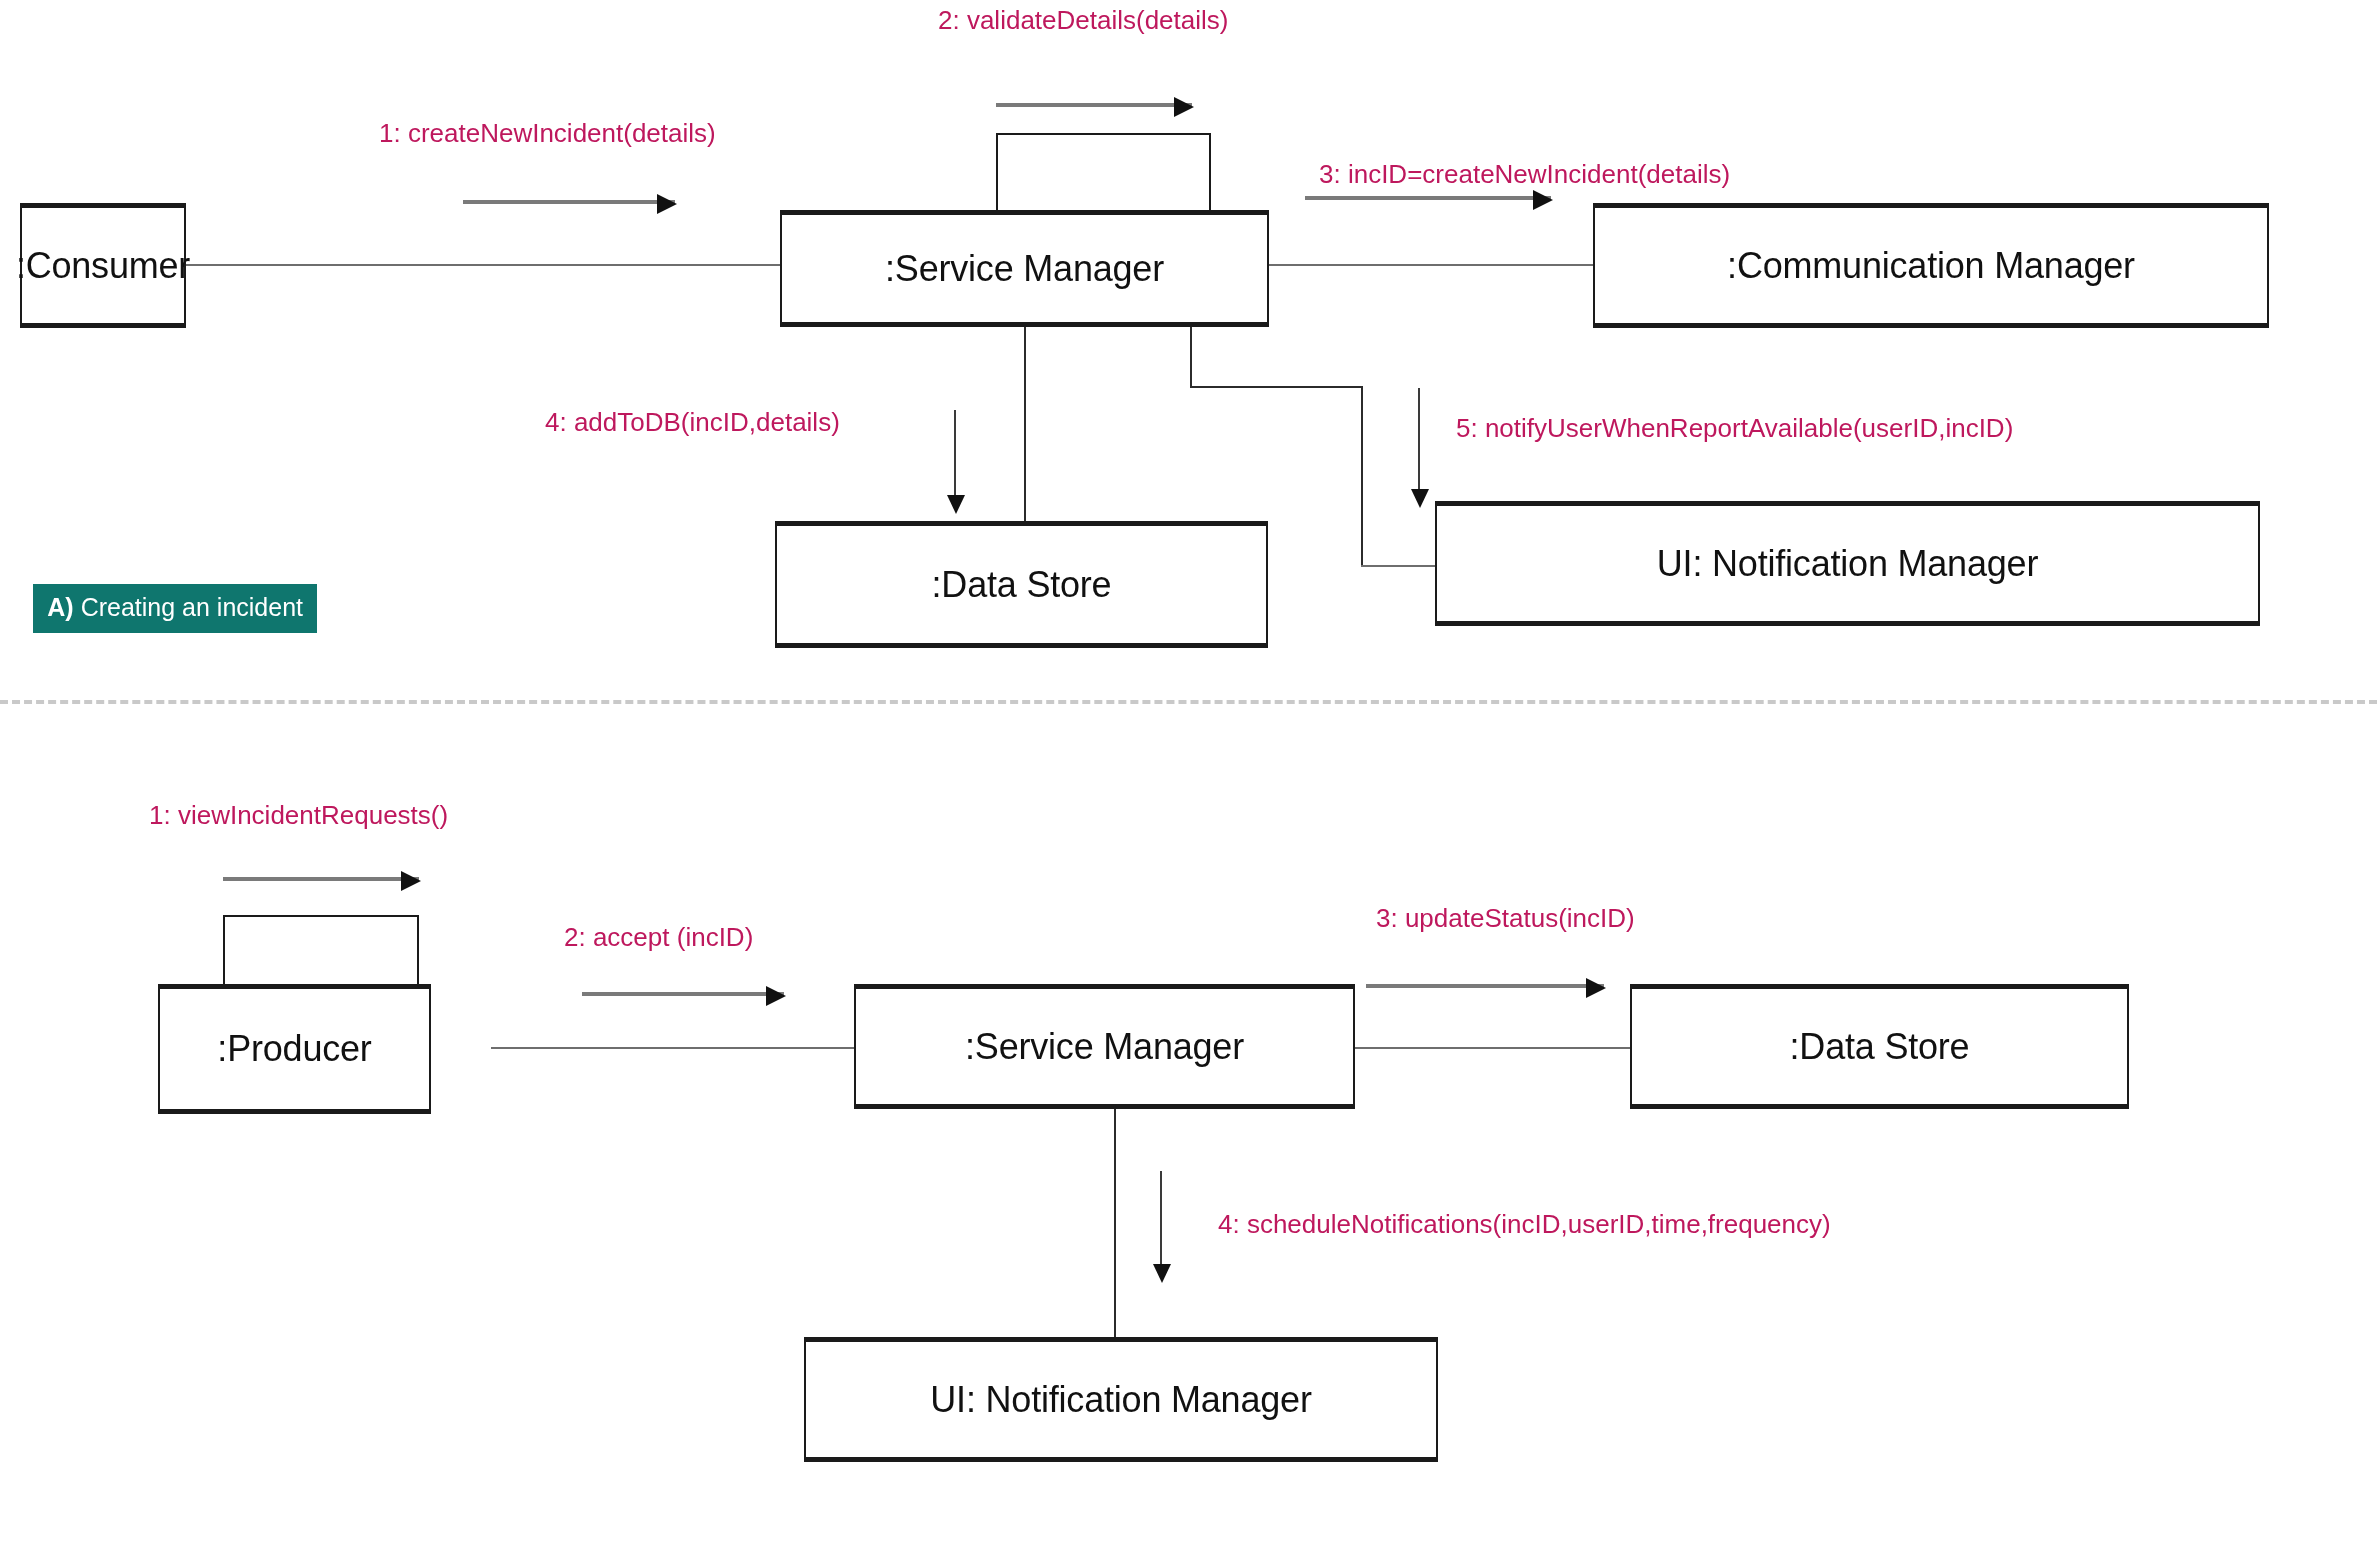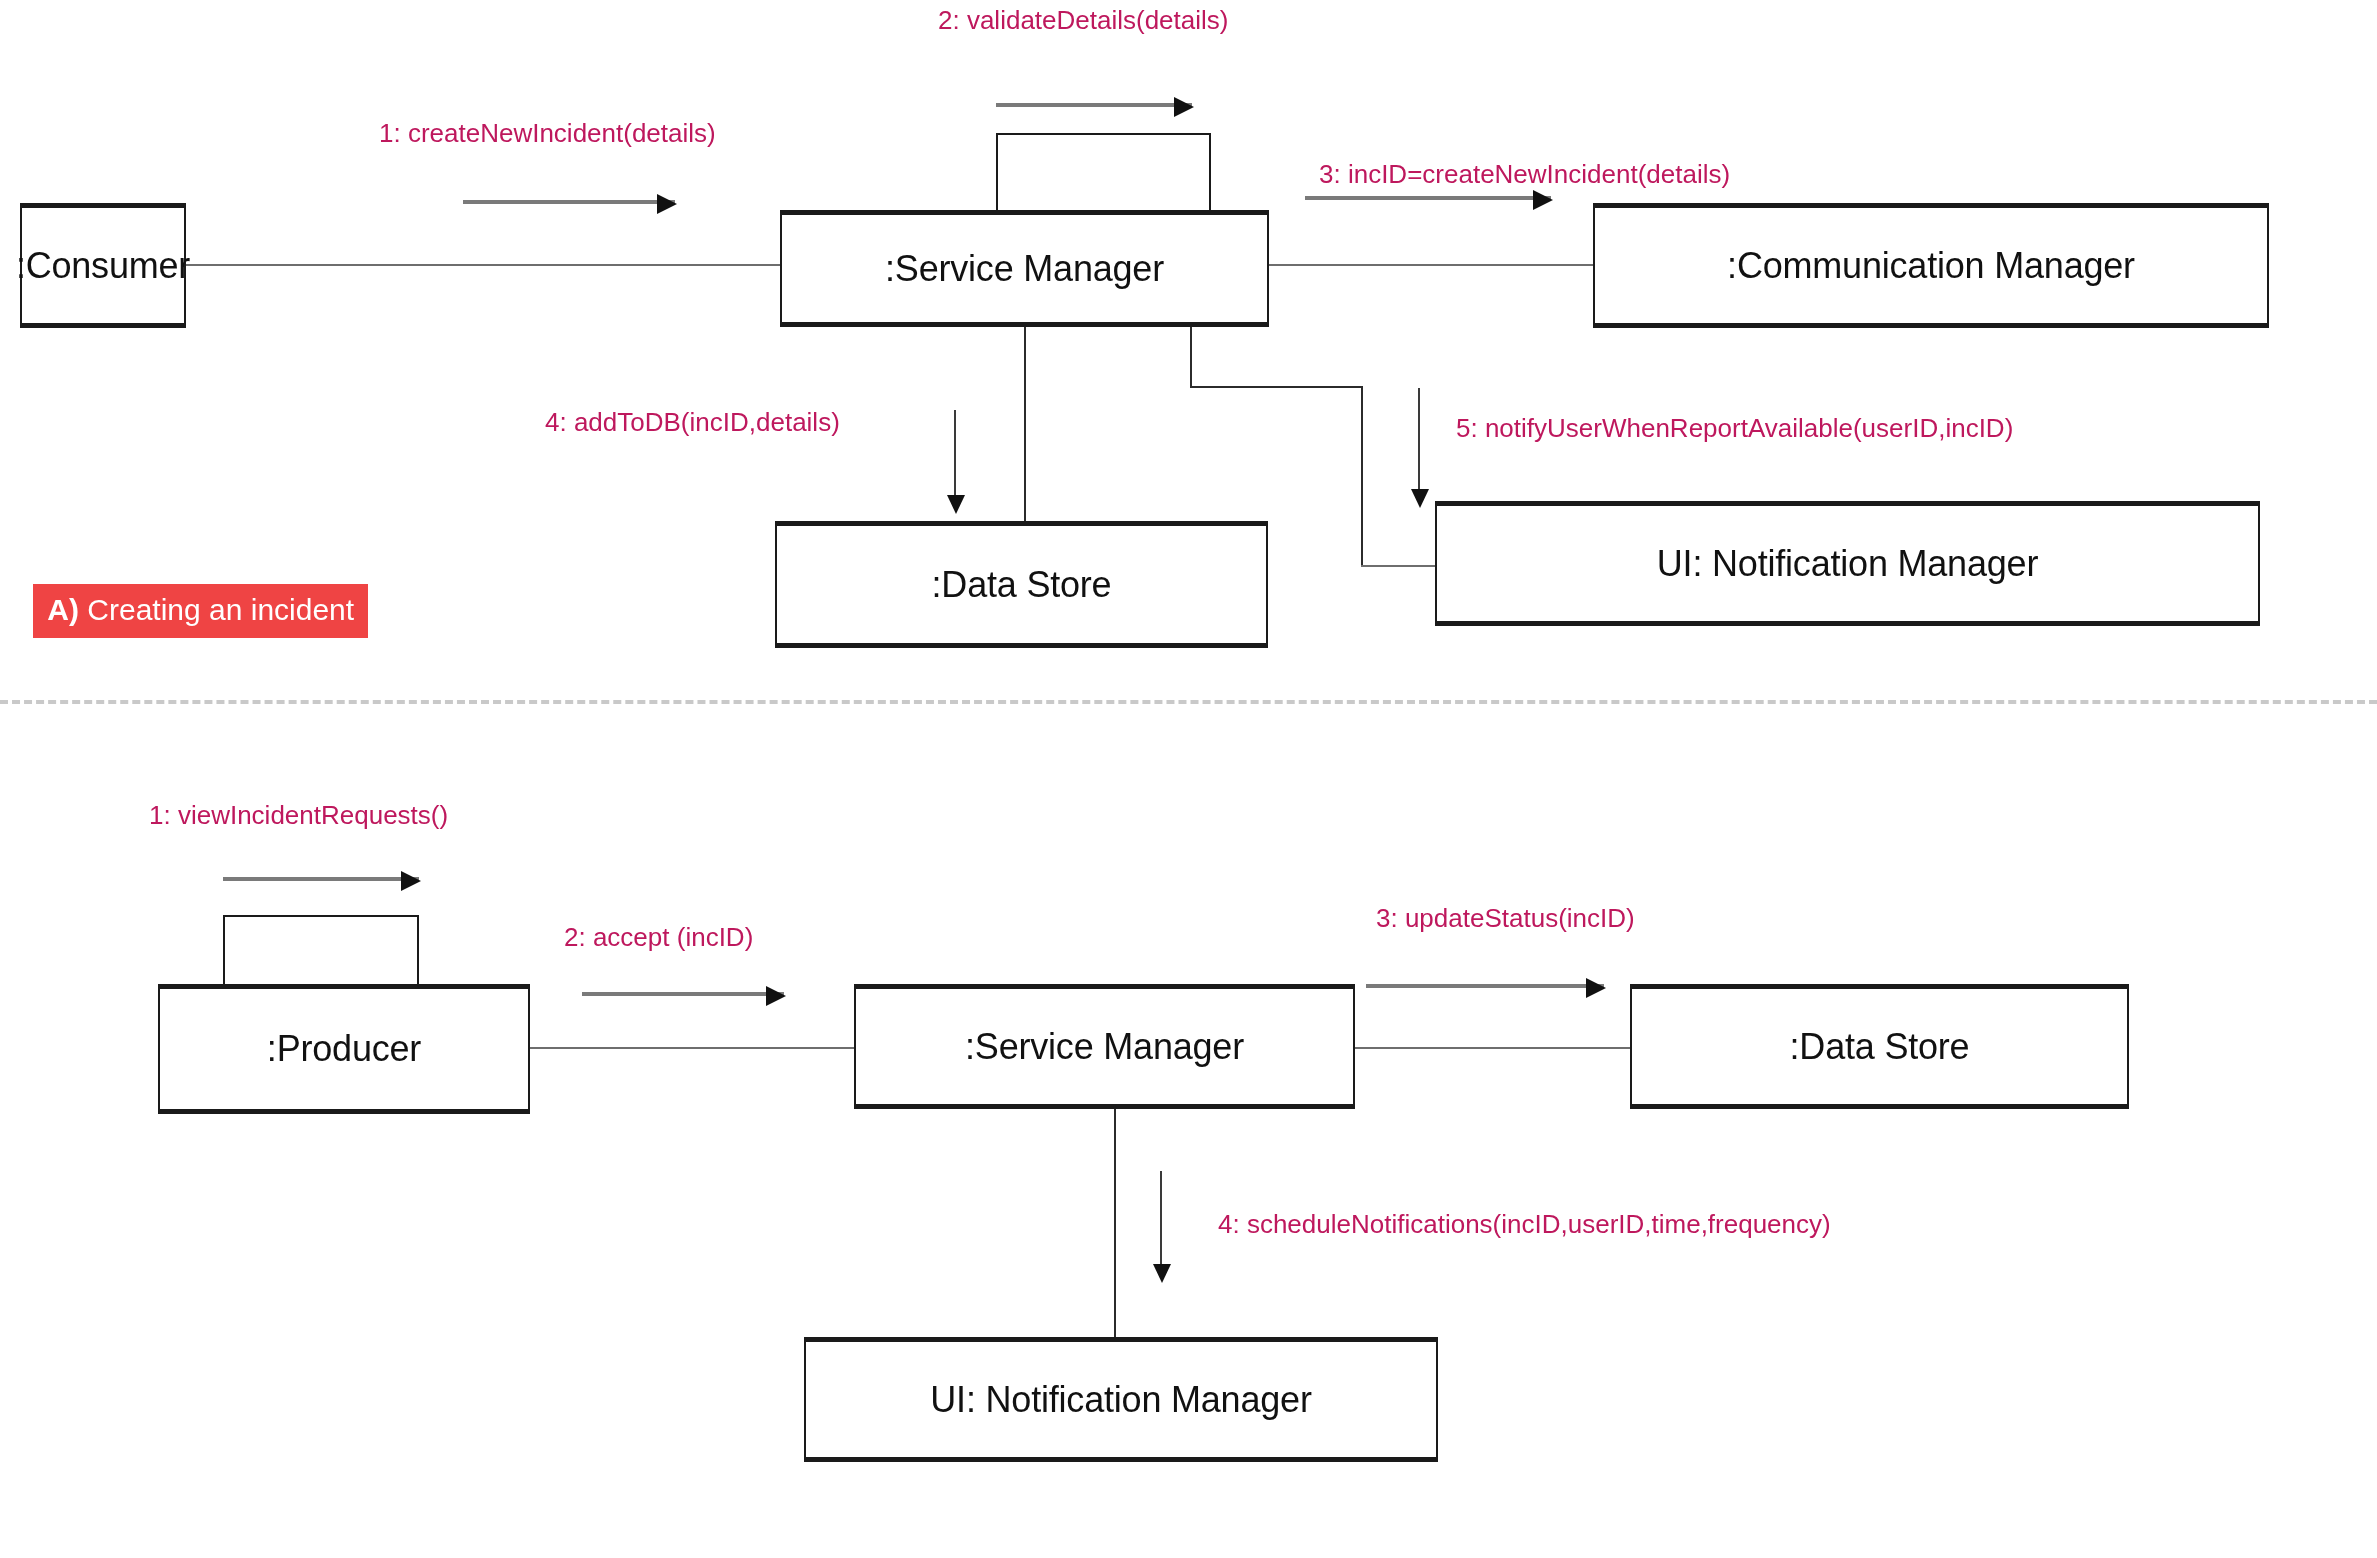--- a/index.html
+++ b/index.html
@@ -110,23 +110,23 @@
     font-size: 26px;
     line-height: 1.1;
     color: #be185d;
     white-space: nowrap;
     z-index: 7;
   }
 
   
   .caption {
     position: absolute;
-    background: #ef4444;
+    background: #0f766e;
     color: #ffffff;
-    font-size: 30px;
+    font-size: 25px;
     line-height: 1;
     padding: 11px 14.3px 12.7px 14.3px;
     white-space: nowrap;
     z-index: 8;
   }
   .caption b {
     font-weight: bold;
   }
 
   
@@ -213,21 +213,21 @@
   <div class="arrow-h" style="left:582px; top:992px; width:202px;"></div>
 
   <div class="msg-label" style="left:1376px; top:904px;">3: updateStatus(incID)</div>
 
   <div class="arrow-h" style="left:1366px; top:984px; width:238px;"></div>
 
   <div class="link-h" style="left:491px; top:1047px; width:363px;"></div>
 
   <div class="link-h" style="left:1354px; top:1047px; width:277px;"></div>
 
-  <div class="obj-box" style="left:158px; top:984px; width:372px; height:130px;">
+  <div class="obj-box" style="left:158px; top:984px; width:273px; height:130px;">
     <span class="obj-label">:Producer</span>
   </div>
 
   <div class="obj-box" style="left:854px; top:984px; width:501px; height:125px;">
     <span class="obj-label">:Service Manager</span>
   </div>
 
   <div class="obj-box" style="left:1630px; top:984px; width:499px; height:125px;">
     <span class="obj-label">:Data Store</span>
   </div>

